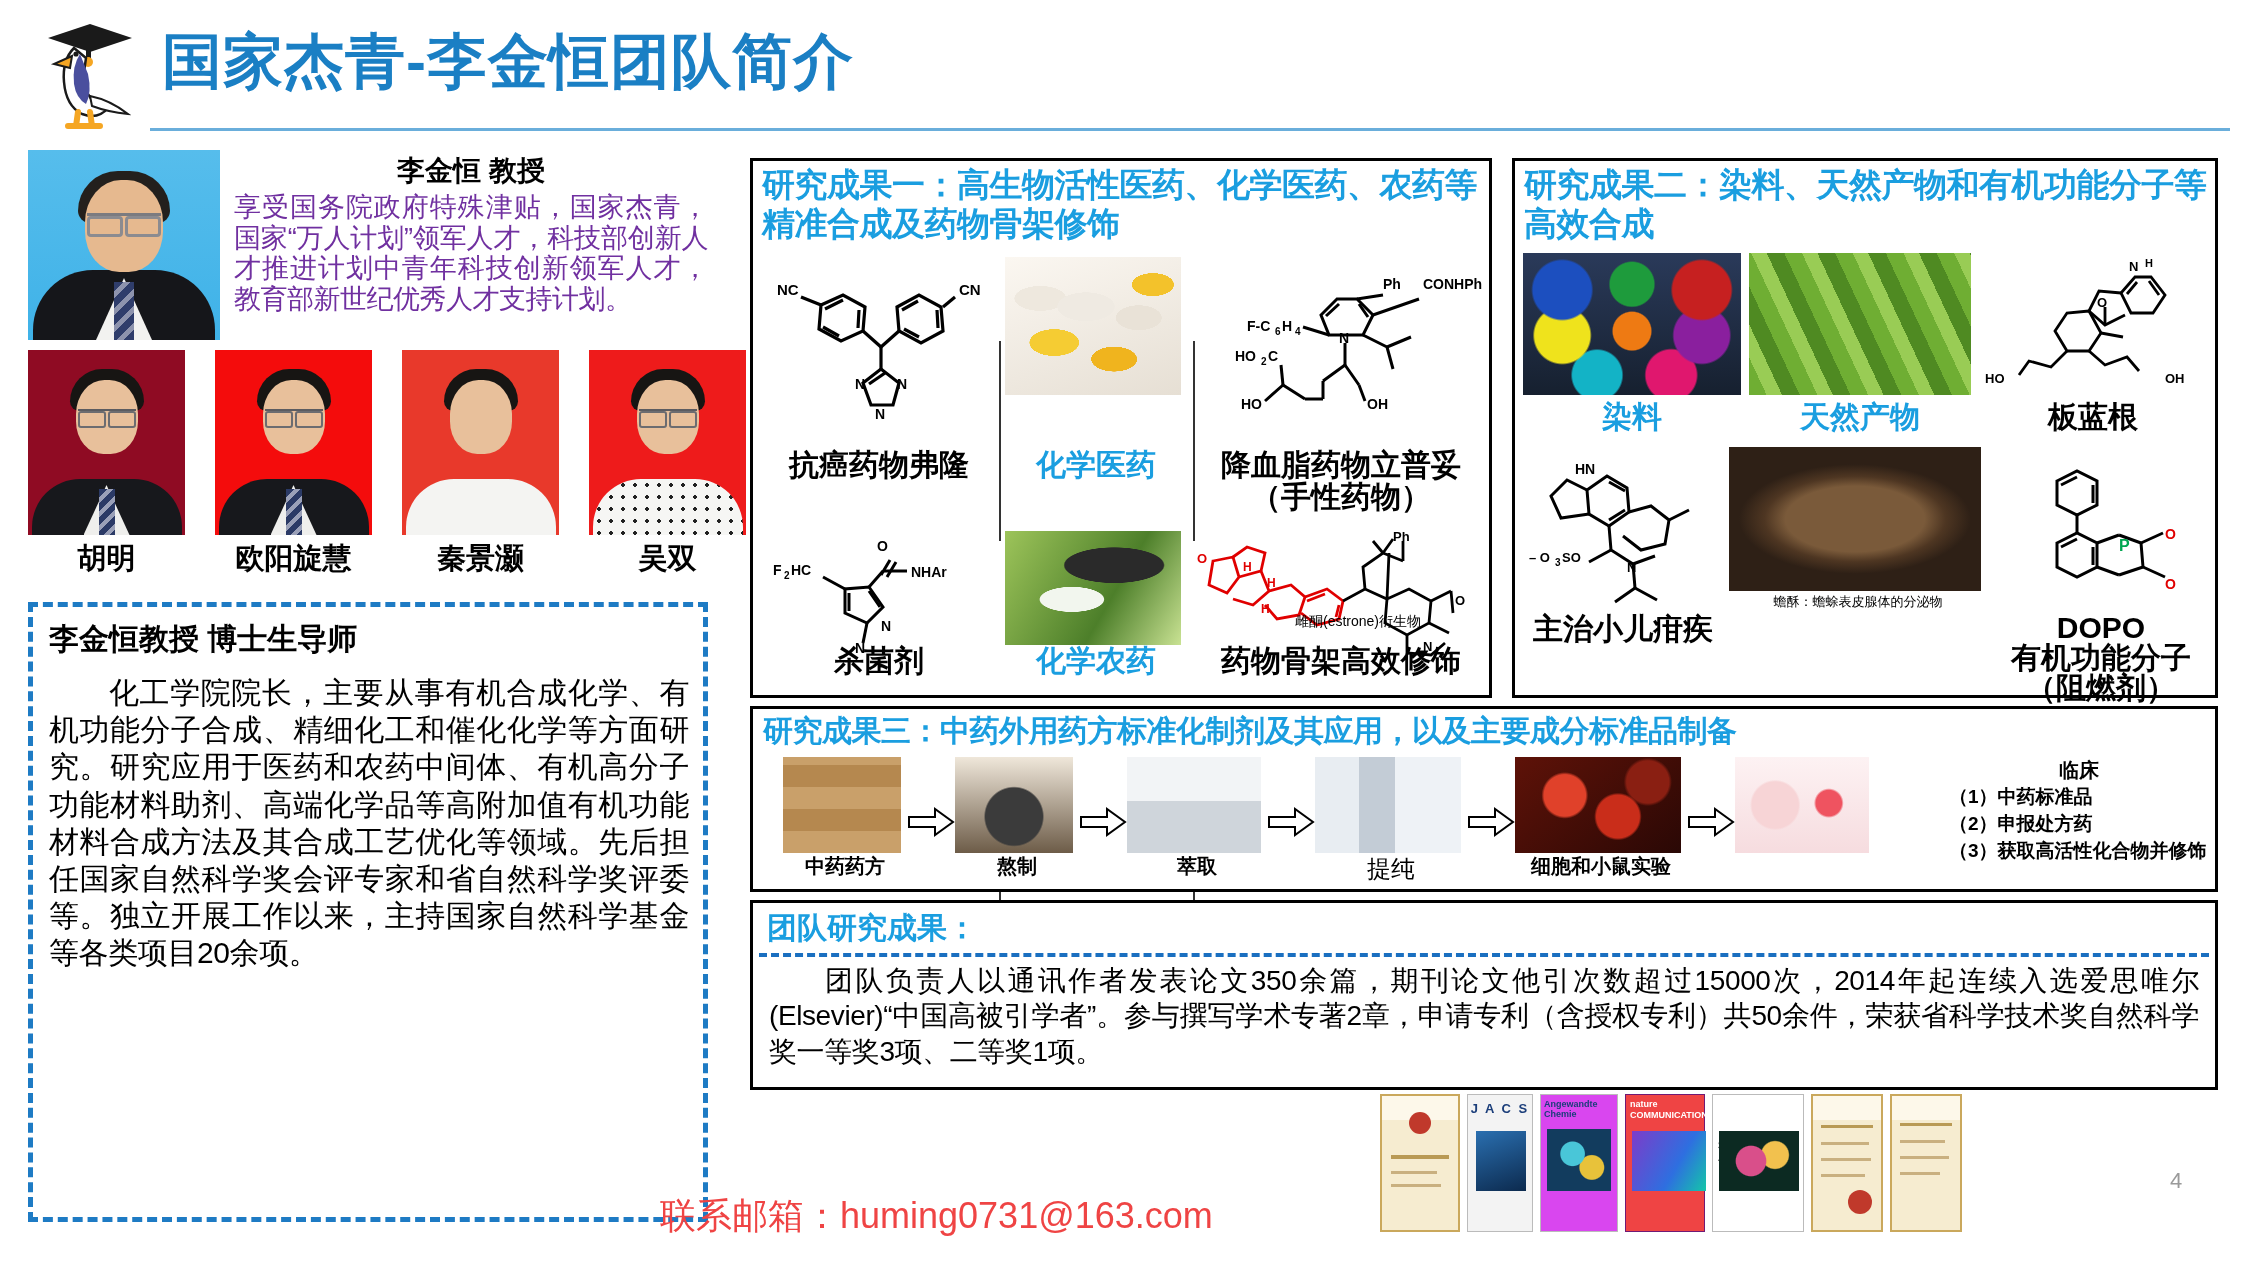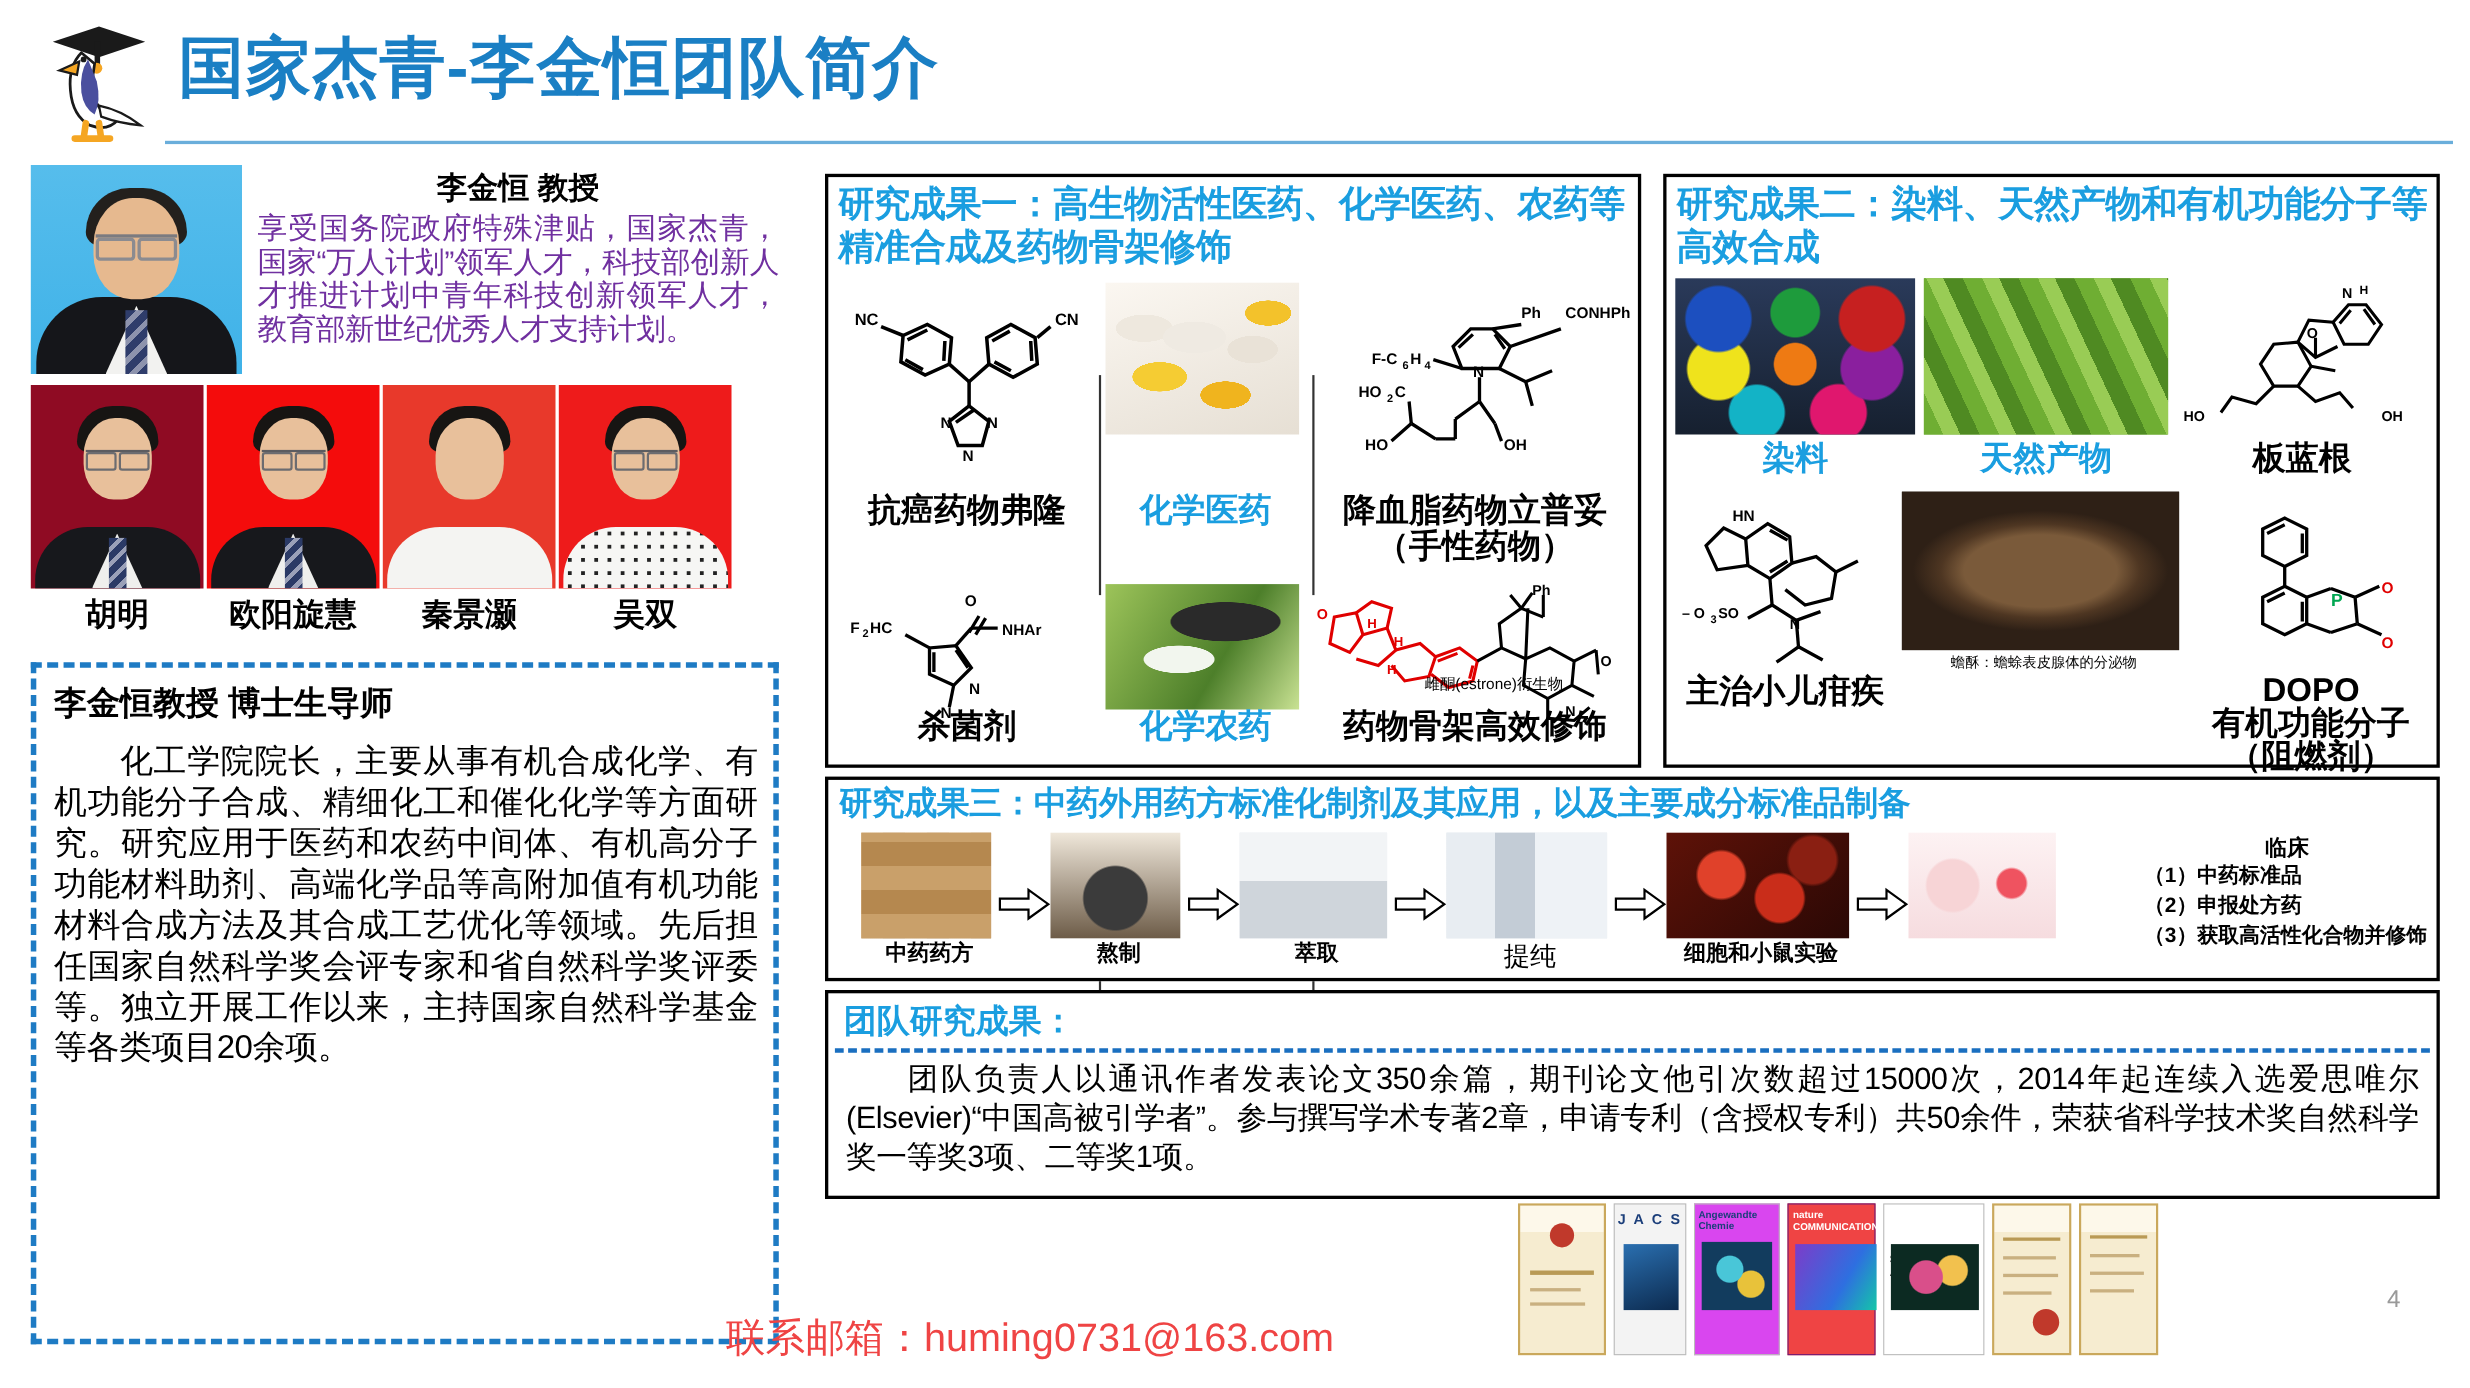--- a/index.html
+++ b/index.html
@@ -53,21 +53,21 @@
   .prof-name {
     text-align: center; font-size: 28px; font-weight: bold; color: #000;
     margin-top: 2px; margin-bottom: 2px;
   }
   .prof-bio {
     font-size: 27px; line-height: 1.13; color: #7030a0; text-align: justify;
     letter-spacing: -0.5px;
   }
 
   .students { position: absolute; left: 0; top: 200px; width: 680px; height: 230px;
-    display: flex; gap: 3px; }
+    display: flex; gap: 30px; }
   .student { width: 157px; }
   .student-photo { width: 157px; height: 185px; overflow: hidden; position: relative; }
   .sp-bg-dark  { background: #8f0b23; }
   .sp-bg-red   { background: #f40c0c; }
   .sp-bg-red2  { background: #e8392b; }
   .sp-bg-red3  { background: #ee1b1b; }
   .s-head { position:absolute; left:50%; top:16%; transform:translateX(-50%);
     width:62px; height:74px; background:#e8c09b; border-radius:46% 46% 44% 44%; }
   .s-hair { position:absolute; left:50%; top:10%; transform:translateX(-50%);
     width:74px; height:42px; background:#171513; border-radius:40px 40px 12px 12px; }

